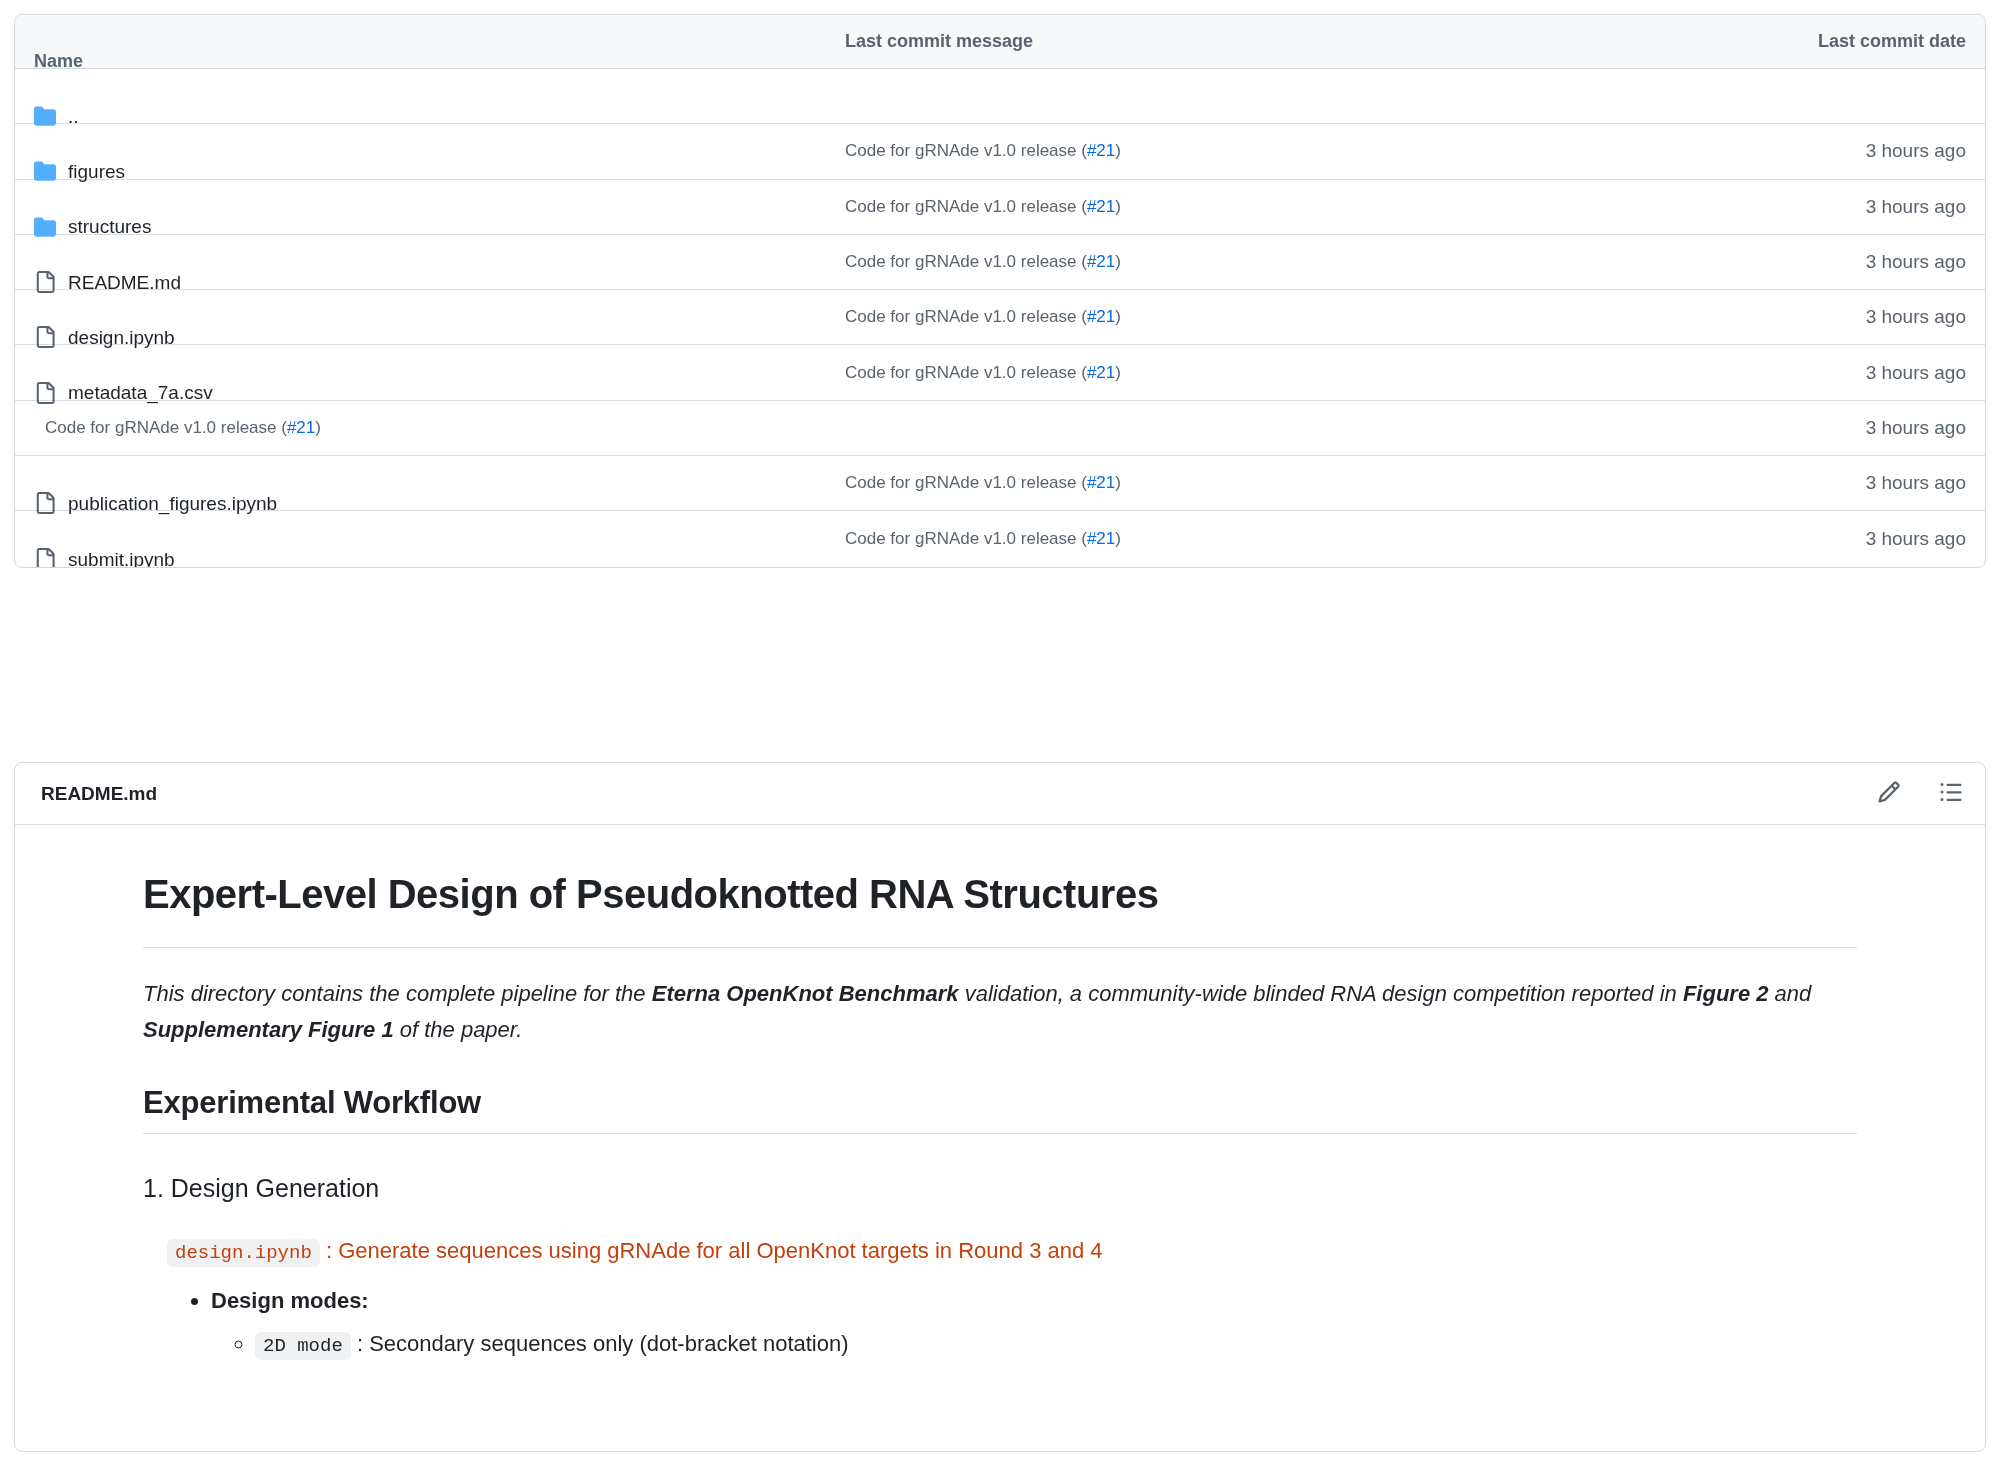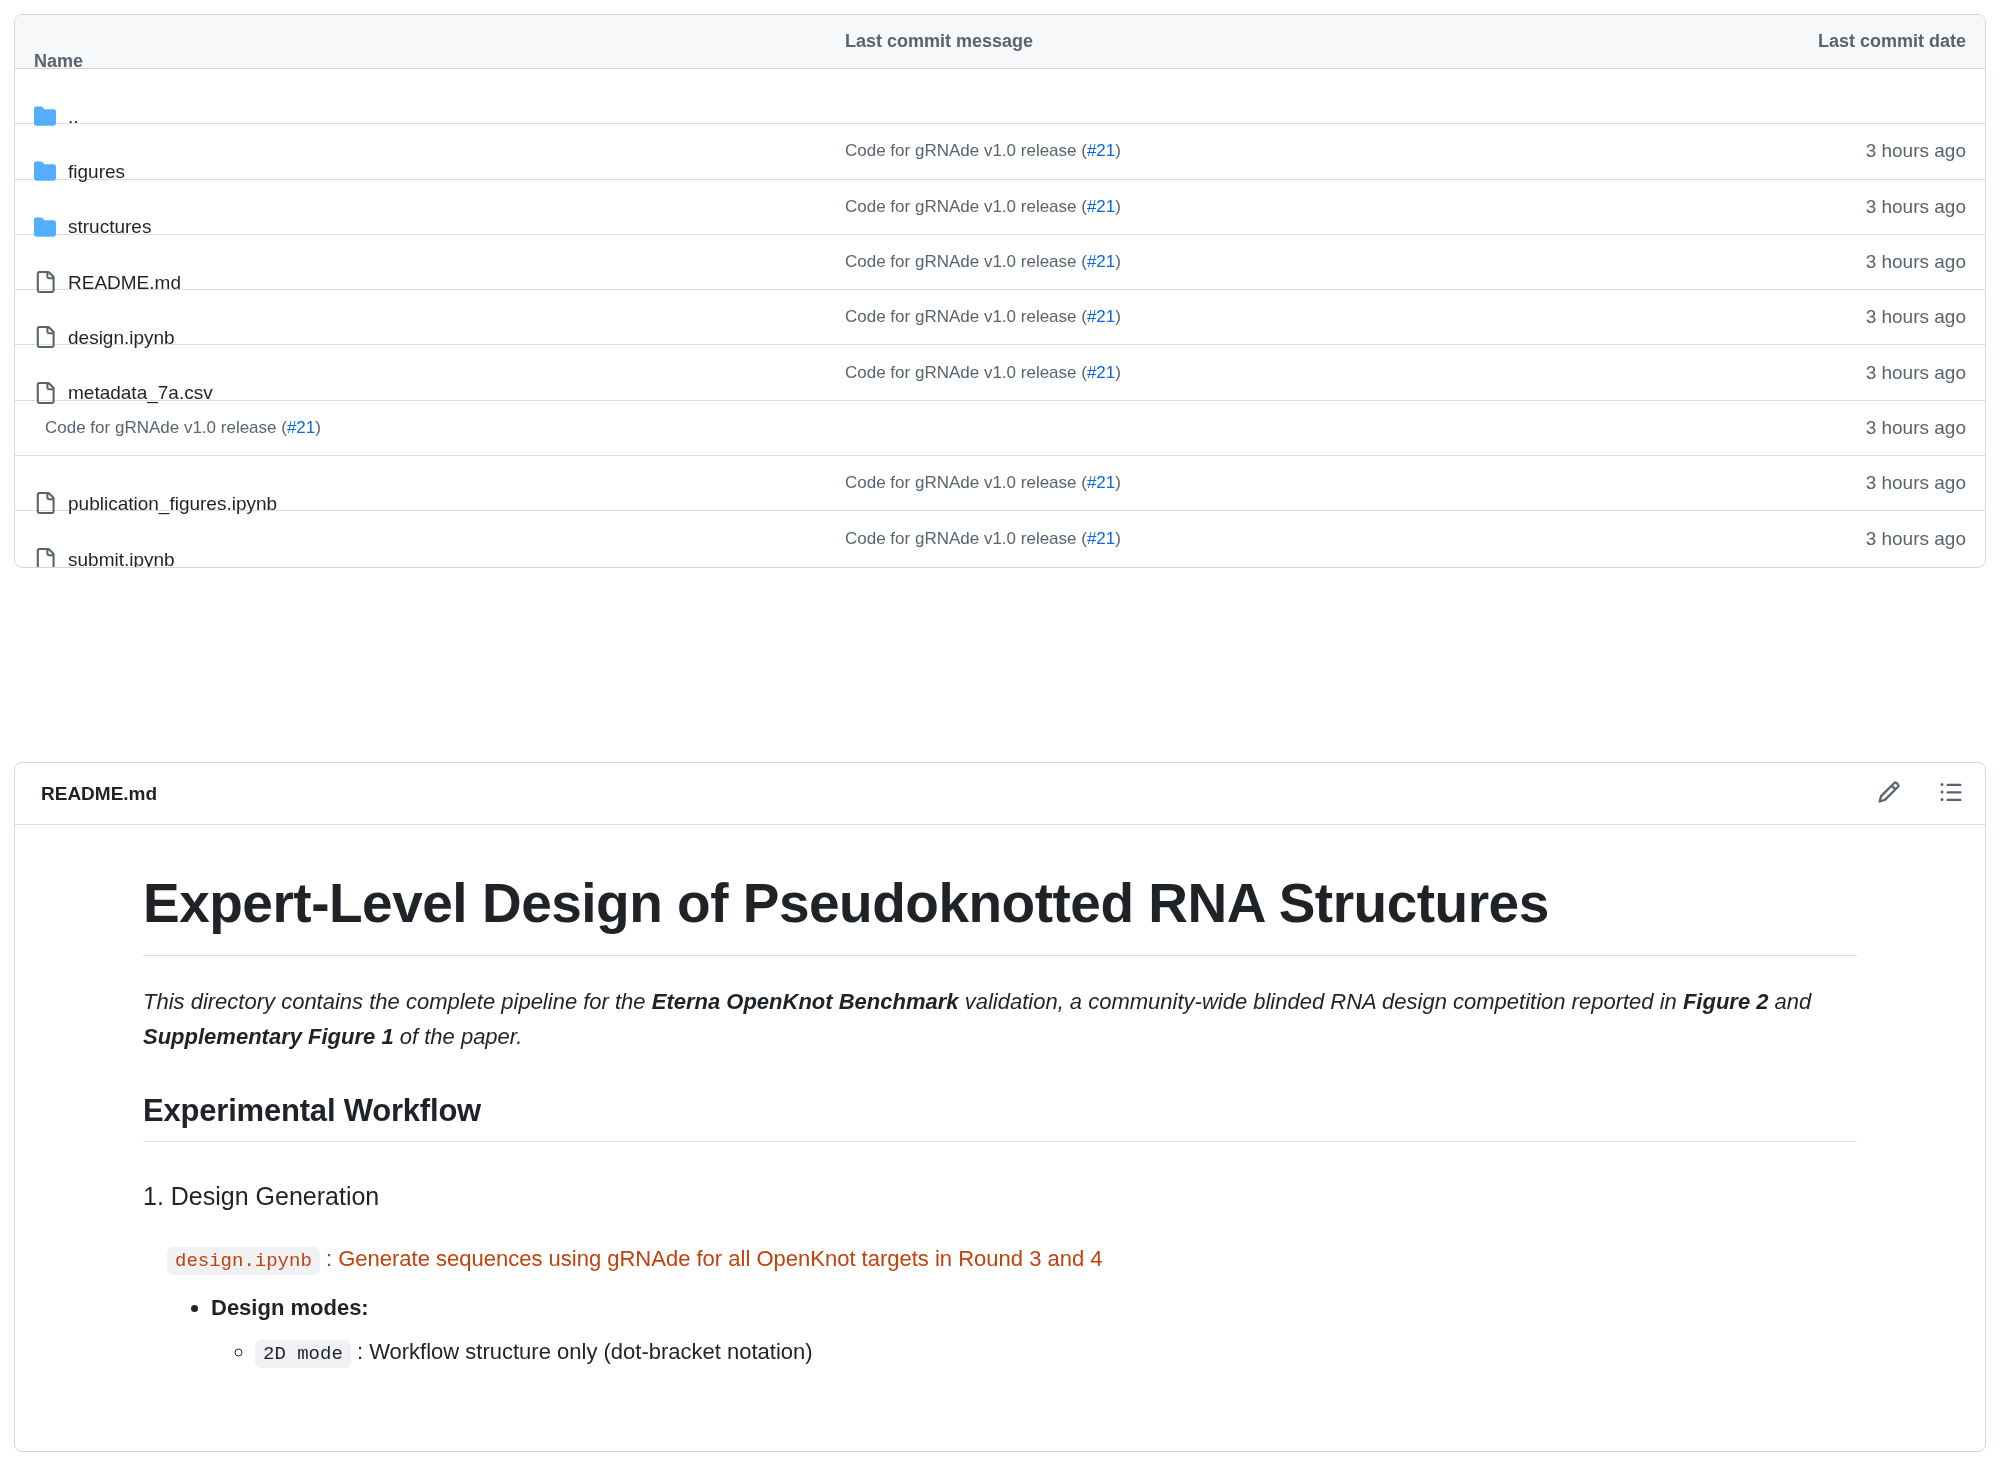--- a/index.html
+++ b/index.html
@@ -143,24 +143,24 @@
     color: #59636e;
   }
 
   .readme-body {
     padding: 44px 0 0 0;
   }
   .md {
     padding: 0 128px;
   }
   .md h1 {
-    font-size: 55px;
+    font-size: 40px;
     font-weight: bold;
     margin: 0 0 0 0;
-    padding-bottom: 17px;
+    padding-bottom: 28px;
     border-bottom: 1px solid #d8dee4;
     letter-spacing: -0.5px;
     line-height: 1.25;
   }
   .md p {
     font-size: 22px;
     line-height: 1.62;
     margin: 28px 0 0 0;
     color: #1f2328;
     max-width: 1690px;
@@ -356,19 +356,19 @@
 
       <h2>Experimental Workflow</h2>
 
       <h3>1. Design Generation</h3>
 
       <div class="para-code"><code>design.ipynb</code><span> : Generate sequences using gRNAde for all OpenKnot targets in Round 3 and 4</span></div>
 
       <ul>
         <li><span class="b">Design modes:</span>
           <ul>
-            <li><code>2D mode</code><span> : Workflow structure only (dot-bracket notation)</span></li>
+            <li><code>2D mode</code><span> : Secondary sequences only (dot-bracket notation)</span></li>
           </ul>
         </li>
       </ul>
     </div>
   </div>
 </div>
 
 </body></html>

